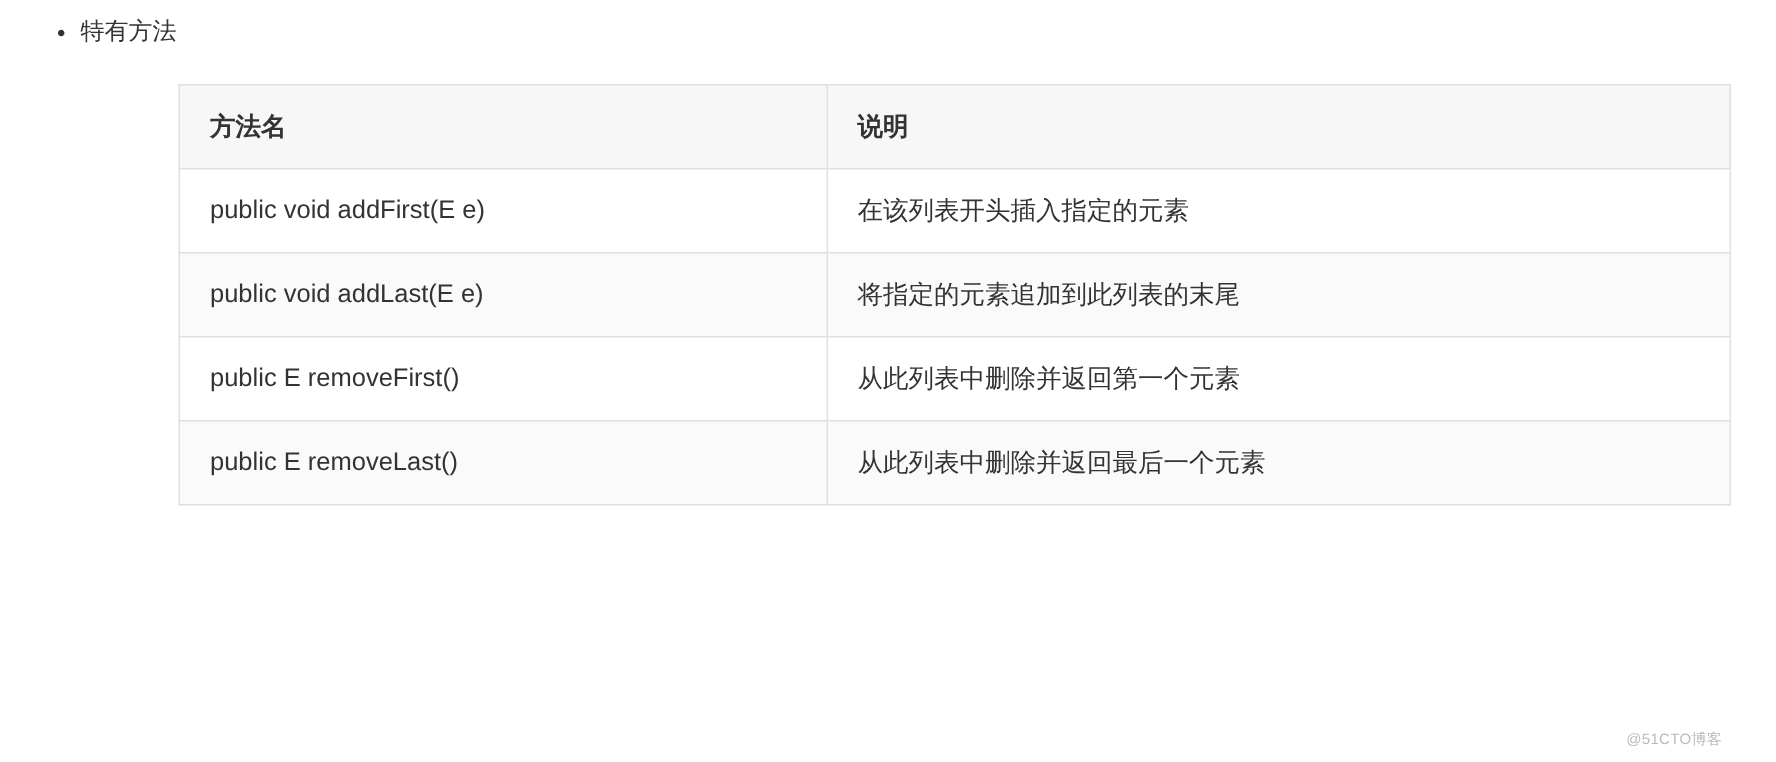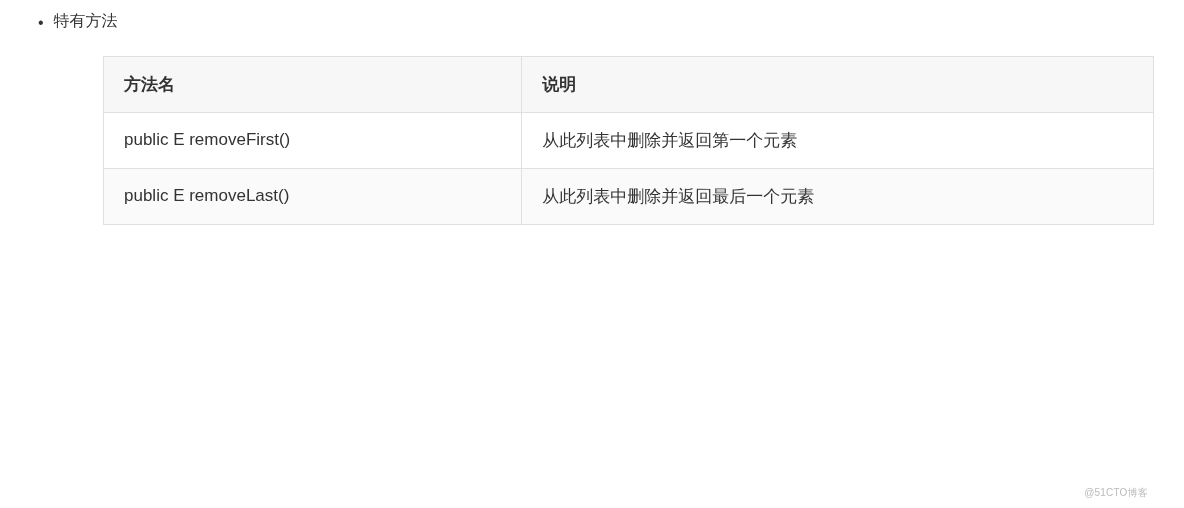--- a/index.html
+++ b/index.html
@@ -26,21 +26,21 @@
       line-height: 1.6;
       color: #333333;
     }
     .bullet-text {
       font-size: 16px;
       line-height: 1.6;
       color: #333333;
       font-family: Liberation Mono, monospace;
     }
     .table-wrap {
-      margin-left: 42px;
+      margin-left: 58px;
       margin-right: 10px;
       padding-left: 41px;
     }
     table {
       border-collapse: collapse;
       width: 100%;
       border: 1px solid #e0e0e0;
     }
     th, td {
       text-align: left;
@@ -79,20 +79,28 @@
 <div class="table-wrap">
   <table>
     <thead>
       <tr>
         <th>方法名</th>
         <th>说明</th>
       </tr>
     </thead>
     <tbody>
       <tr>
+        <td>public void addFirst(E e)</td>
+        <td>在该列表开头插入指定的元素</td>
+      </tr>
+      <tr>
+        <td>public void addLast(E e)</td>
+        <td>将指定的元素追加到此列表的末尾</td>
+      </tr>
+      <tr>
         <td>public E removeFirst()</td>
         <td>从此列表中删除并返回第一个元素</td>
       </tr>
       <tr>
         <td>public E removeLast()</td>
         <td>从此列表中删除并返回最后一个元素</td>
       </tr>
     </tbody>
   </table>
 </div>

